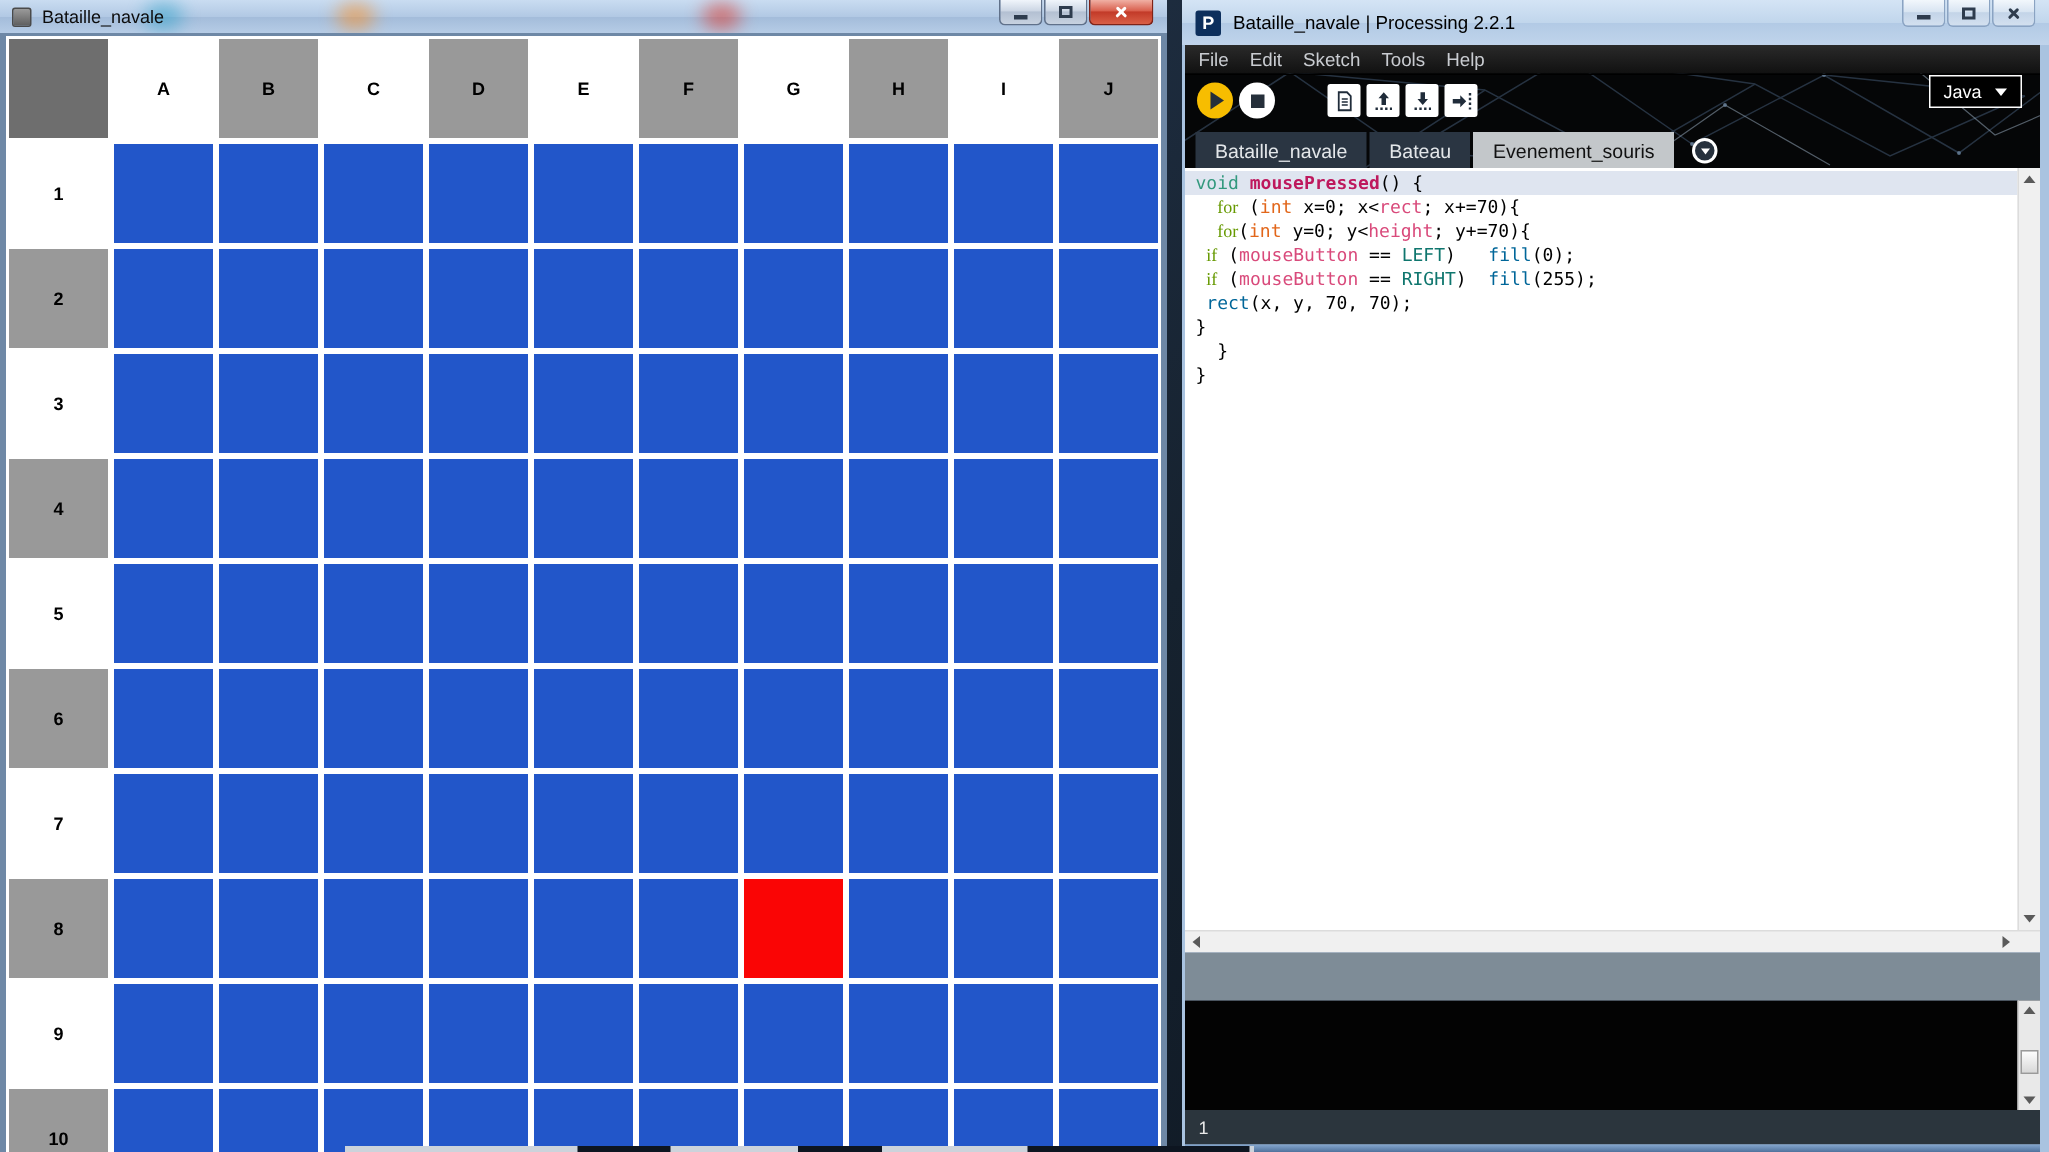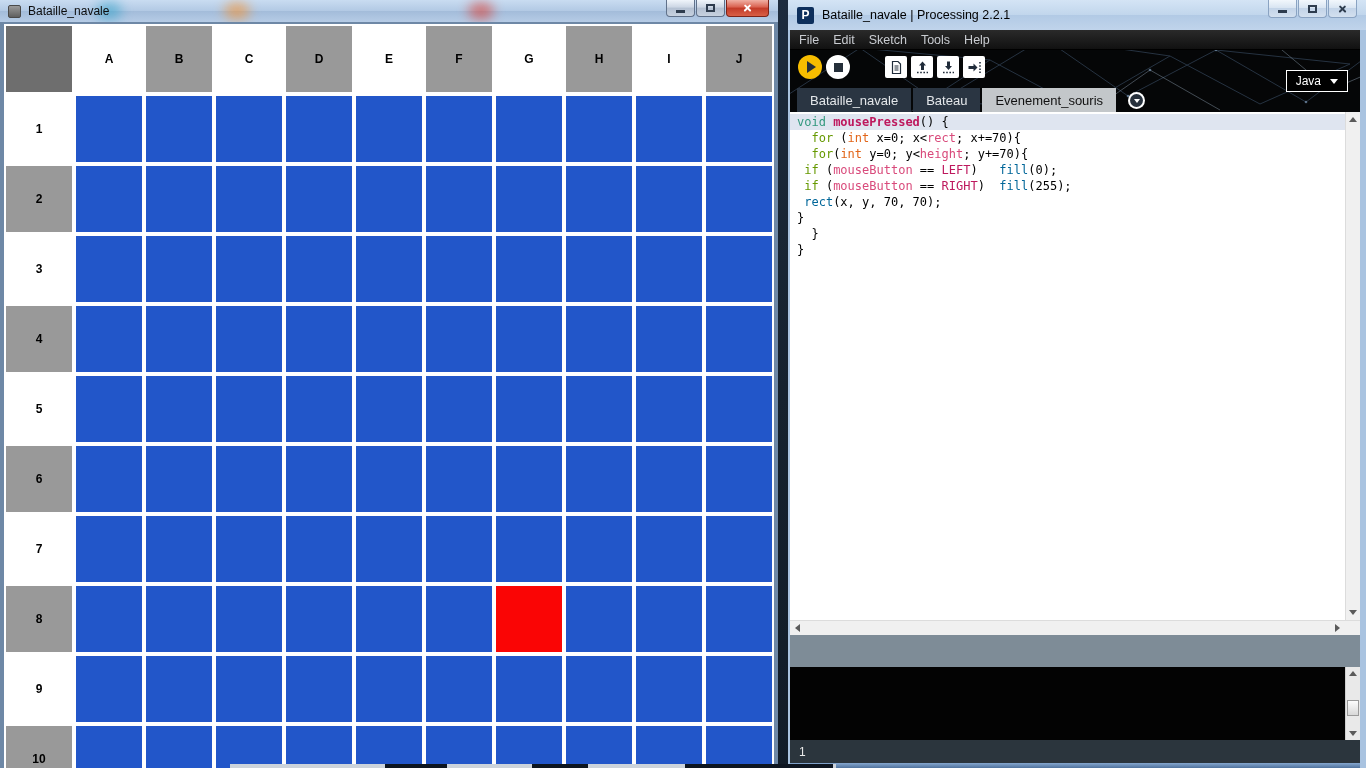--- a/index.html
+++ b/index.html
@@ -67,21 +67,21 @@
   .toolbar { position:absolute; left:0; top:20px; right:0; height:38px; z-index:2; }
   .circle-btn { position:absolute; top:5px; width:24px; height:24px; border-radius:50%;
     display:flex; align-items:center; justify-content:center; cursor:pointer; }
   .run-btn { left:8px; background:#f7bd00; }
   .stop-btn { left:36px; background:#ffffff; }
   .tri-play { width:0; height:0; border-left:9px solid #252f3a; border-top:6px solid transparent;
     border-bottom:6px solid transparent; margin-left:3px; }
   .sq-stop { width:9px; height:9px; background:#252f3a; }
   .sq-btn { position:absolute; top:6px; width:22px; height:22px; background:#fff; border-radius:2px;
     display:flex; align-items:center; justify-content:center; cursor:pointer; }
-  .mode-select { position:absolute; right:12px; top:20px; height:22px; background:#000;
+  .mode-select { position:absolute; right:12px; top:0; height:22px; background:#000;
     border:1px solid #fff; color:#fff; font-size:12px; display:flex; align-items:center;
     padding:0 9px; cursor:pointer; z-index:2; }
   .mode-caret { width:0; height:0; border-left:4px solid transparent; border-right:4px solid transparent;
     border-top:5px solid #fff; margin-left:9px; }
 
   .tab-bar { position:absolute; left:0; bottom:0; right:0; height:24px; z-index:2;
     display:flex; align-items:flex-end; padding-left:7px; }
   .tab { height:24px; display:flex; align-items:center; padding:0 13px; font-size:13px;
     background:#2a3542; color:#e4e7ea; margin-right:2px; cursor:pointer; white-space:nowrap; }
   .tab.active { background:#c3c7ca; color:#111; }
@@ -93,22 +93,22 @@
     border-right:3.5px solid transparent; border-top:4.5px solid #fff; margin-top:1px; }
 
   .code-area { position:absolute; left:2px; top:112px; right:6px; height:508px;
     background:#ffffff; cursor:text; }
   .code-lines { position:absolute; left:0; top:2px; right:15px; }
   .code-line { height:16px; line-height:16px; font-family:"DejaVu Sans Mono", monospace;
     font-size:12px; white-space:pre; padding-left:7px; color:#000; }
   .code-line.hl { background:#dfe5f0; }
   .tok-p { color:#000; } .tok-teal { color:#33997e; }
   .tok-fnb { color:#be185d; font-weight:bold; } .tok-fn { color:#006699; }
-  .tok-flow { color:#669900; } .tok-type { color:#e2661a;margin-top:37px; }
-  .tok-var { color:#d94a7b; } .tok-const { color:#be185d; }
+  .tok-flow { color:#669900;font-family:Liberation Serif, serif; } .tok-type { color:#e2661a;margin-top:37px; }
+  .tok-var { color:#d94a7b; } .tok-const { color:#0f766e; }
 
   .vscroll { position:absolute; right:0; top:0; bottom:0; width:15px; background:#f0f0f0;
     border-left:1px solid #dcdcdc; cursor:pointer; }
   .tri-up { width:0; height:0; border-left:4px solid transparent; border-right:4px solid transparent;
     border-bottom:5px solid #5a5a5a; position:absolute; left:3px; }
   .tri-down { width:0; height:0; border-left:4px solid transparent; border-right:4px solid transparent;
     border-top:5px solid #5a5a5a; position:absolute; left:3px; }
   .tri-left { width:0; height:0; border-top:4px solid transparent; border-bottom:4px solid transparent;
     border-right:5px solid #5a5a5a; position:absolute; top:3px; }
   .tri-right { width:0; height:0; border-top:4px solid transparent; border-bottom:4px solid transparent;

